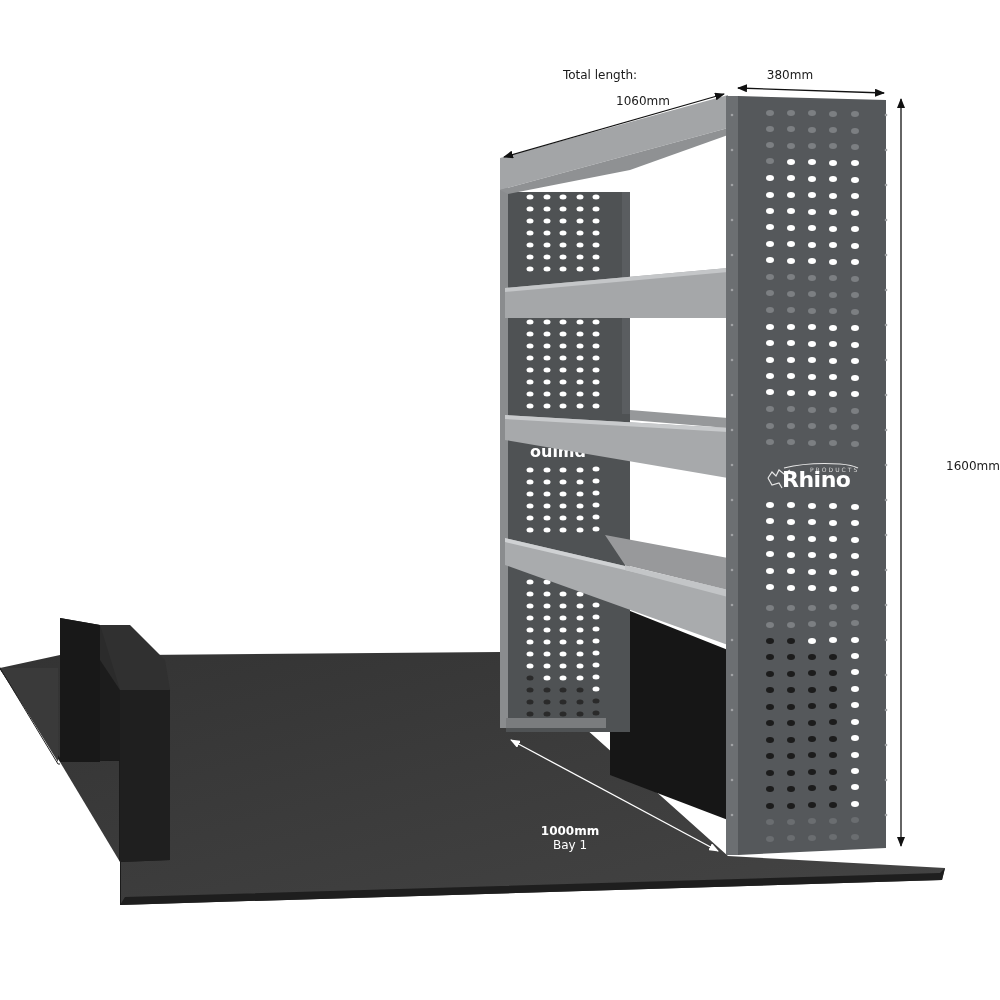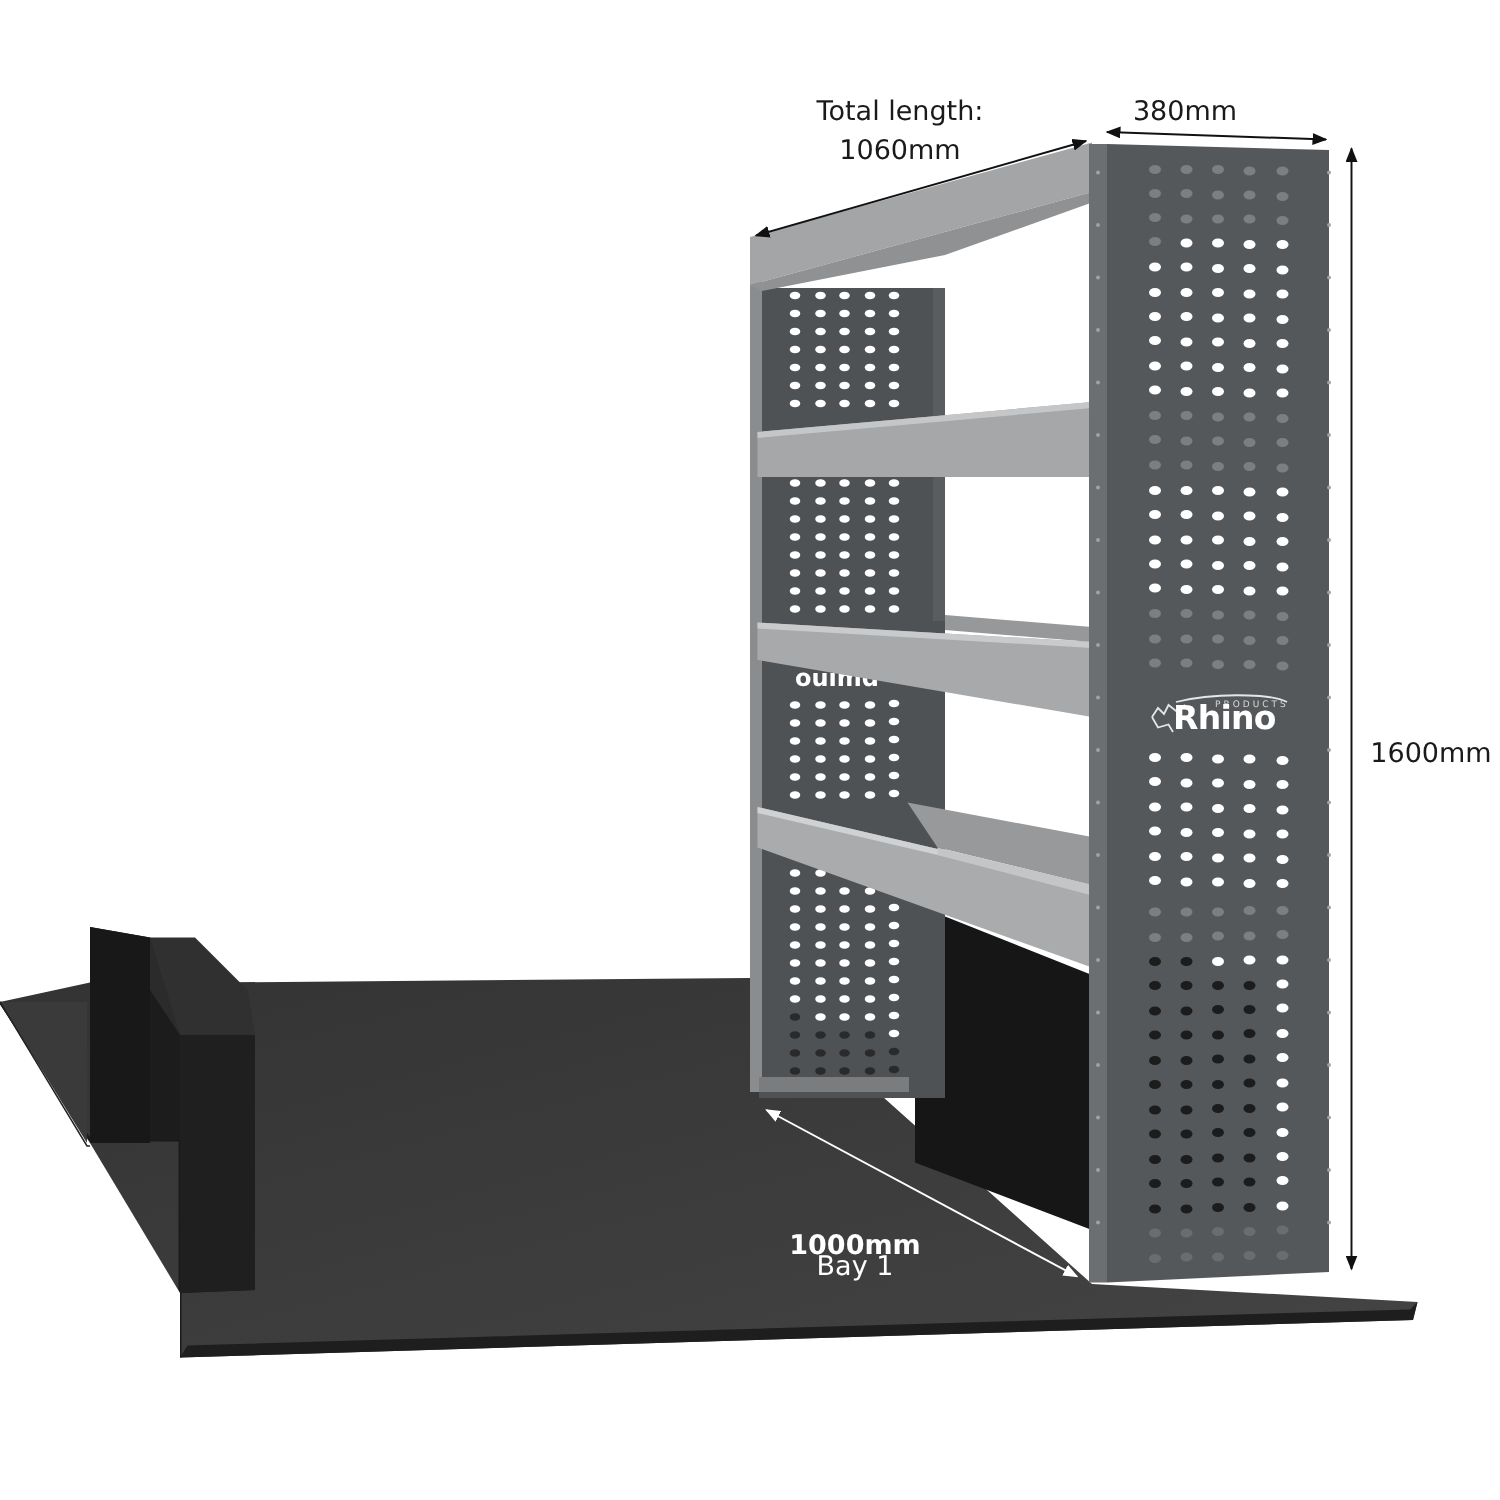--- a/index.html
+++ b/index.html
@@ -1,18 +1,18 @@
 <!DOCTYPE html>
 <html><head>
 <meta charset="utf-8">
 <style>
   html, body { margin: 0; padding: 0; background: #ffffff; }
   body { width: 1000px; height: 1000px; position: relative; overflow: hidden; font-family: "DejaVu Sans", sans-serif; }
   #stage { position: absolute; left: 0; top: 0; width: 1000px; height: 1000px; }
-  .label { position: absolute; font-family: "DejaVu Sans", sans-serif; font-size: 18px; line-height: 24px; text-align: center; white-space: nowrap; }
+  .label { position: absolute; font-family: "DejaVu Sans", sans-serif; font-size: 12px; line-height: 24px; text-align: center; white-space: nowrap; }
   .dark { color: #1a1a1a; }
   .light { color: #ffffff; }
   .brand { position: absolute; font-family: "DejaVu Sans", sans-serif; font-weight: bold; color: #ffffff; font-size: 22px; letter-spacing: -0.5px; }
   .brand-sub { position: absolute; font-family: "DejaVu Sans", sans-serif; color: #d8d8d8; font-size: 6px; letter-spacing: 2px; }
 </style>
 </head>
 <body>
 
 <div id="stage">
   <svg width="1000" height="1000" viewBox="0 0 1000 1000" xmlns="http://www.w3.org/2000/svg">
@@ -552,21 +552,21 @@
     <g>
       <line x1="504" y1="157" x2="724" y2="94" stroke="#111" stroke-width="1.3" marker-start="url(#arrDark)" marker-end="url(#arrDark)"></line>
       <line x1="738" y1="88" x2="884" y2="93" stroke="#111" stroke-width="1.3" marker-start="url(#arrDark)" marker-end="url(#arrDark)"></line>
       <line x1="901" y1="99" x2="901" y2="846" stroke="#111" stroke-width="1.3" marker-start="url(#arrDark)" marker-end="url(#arrDark)"></line>
       <line x1="511" y1="740" x2="718" y2="851" stroke="#fff" stroke-width="1.3" marker-start="url(#arrLight)" marker-end="url(#arrLight)"></line>
     </g>
   </svg>
 
   
   <div class="label dark" style="left:530px; top:63px; width:140px;">Total length:</div>
-  <div class="label dark" style="left:530px; top:89px; width:140px;">1060mm</div>
+  <div class="label dark" style="left:530px; top:89px; width:140px;text-align:right;">1060mm</div>
   <div class="label dark" style="left:740px; top:63px; width:100px;">380mm</div>
-  <div class="label dark" style="left:908px; top:491px; width:92px; text-align:center;">1600mm</div>
+  <div class="label dark" style="left:908px; top:454px; width:92px; text-align:right;">1600mm</div>
   <div class="label light" style="left:520px; top:793px; width:100px;margin-top:40px;">Bay 1</div>
   <div class="label light" style="left:520px; top:819px; width:100px;font-weight:bold;">1000mm</div>
 
   <div class="brand-sub" style="left:810px; top:466px;">PRODUCTS</div>
   <div class="brand" style="left:782px; top:467px;">Rhino</div>
 </div>
 
 </body></html>

